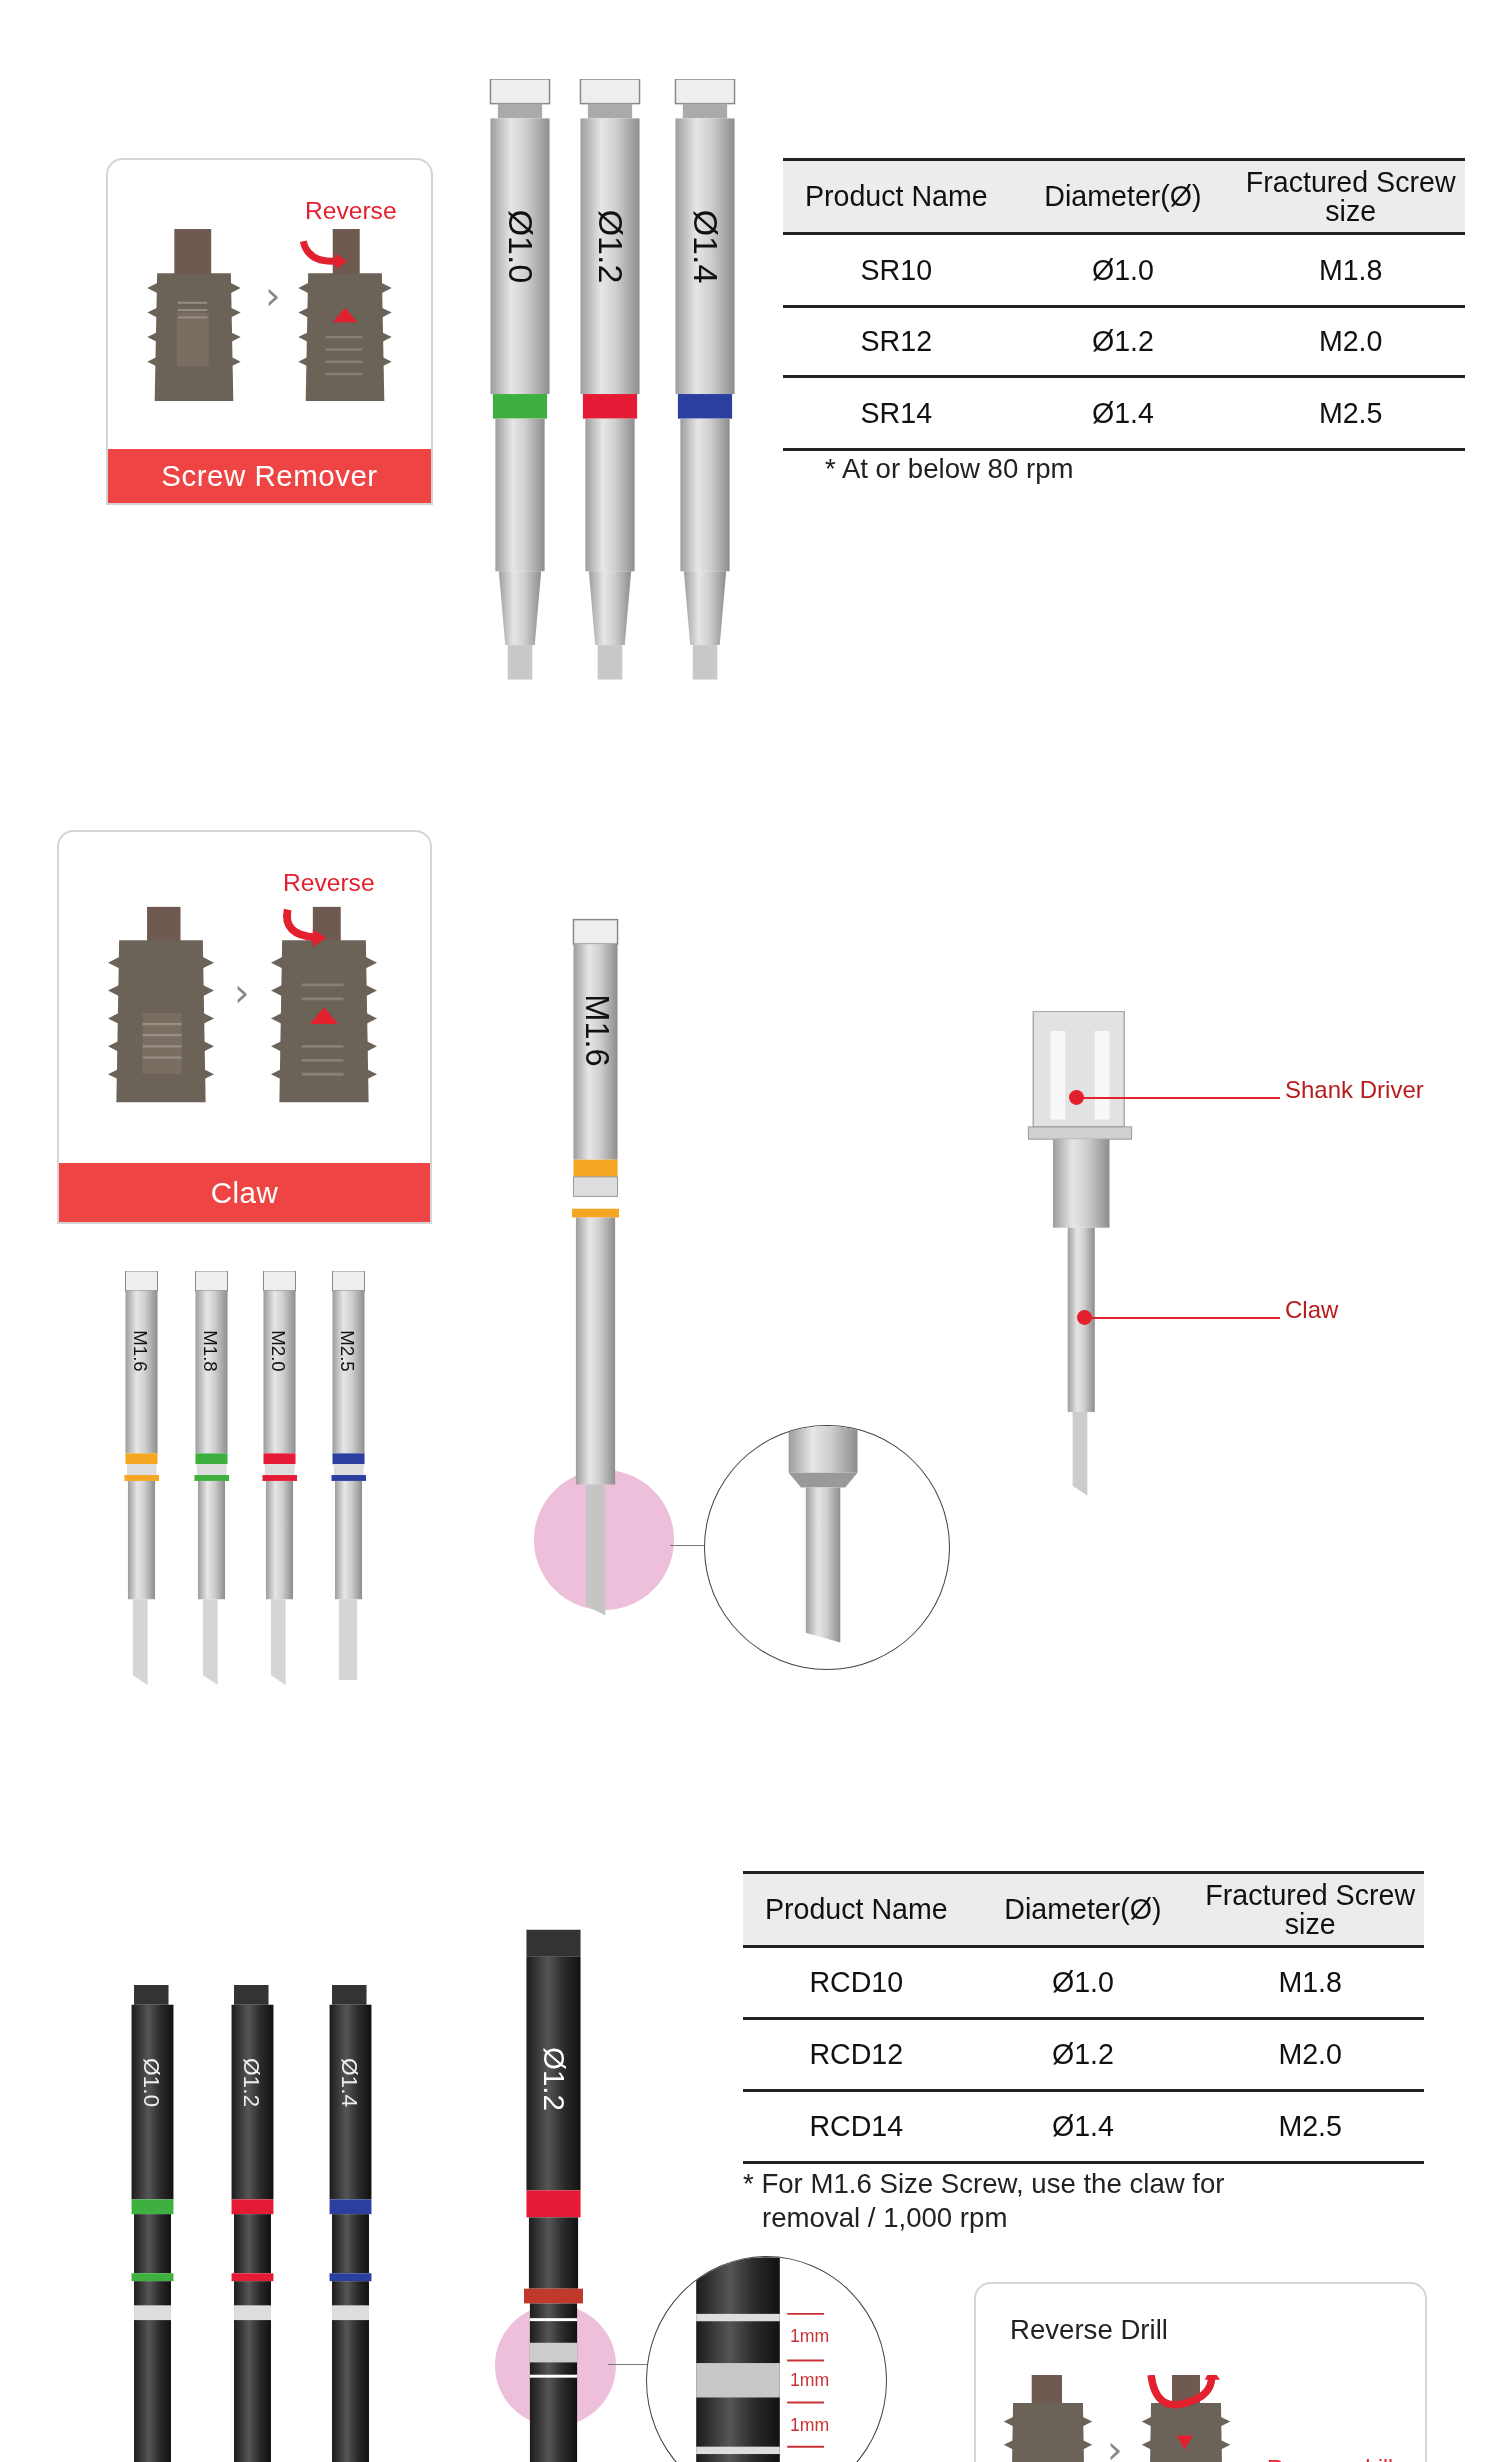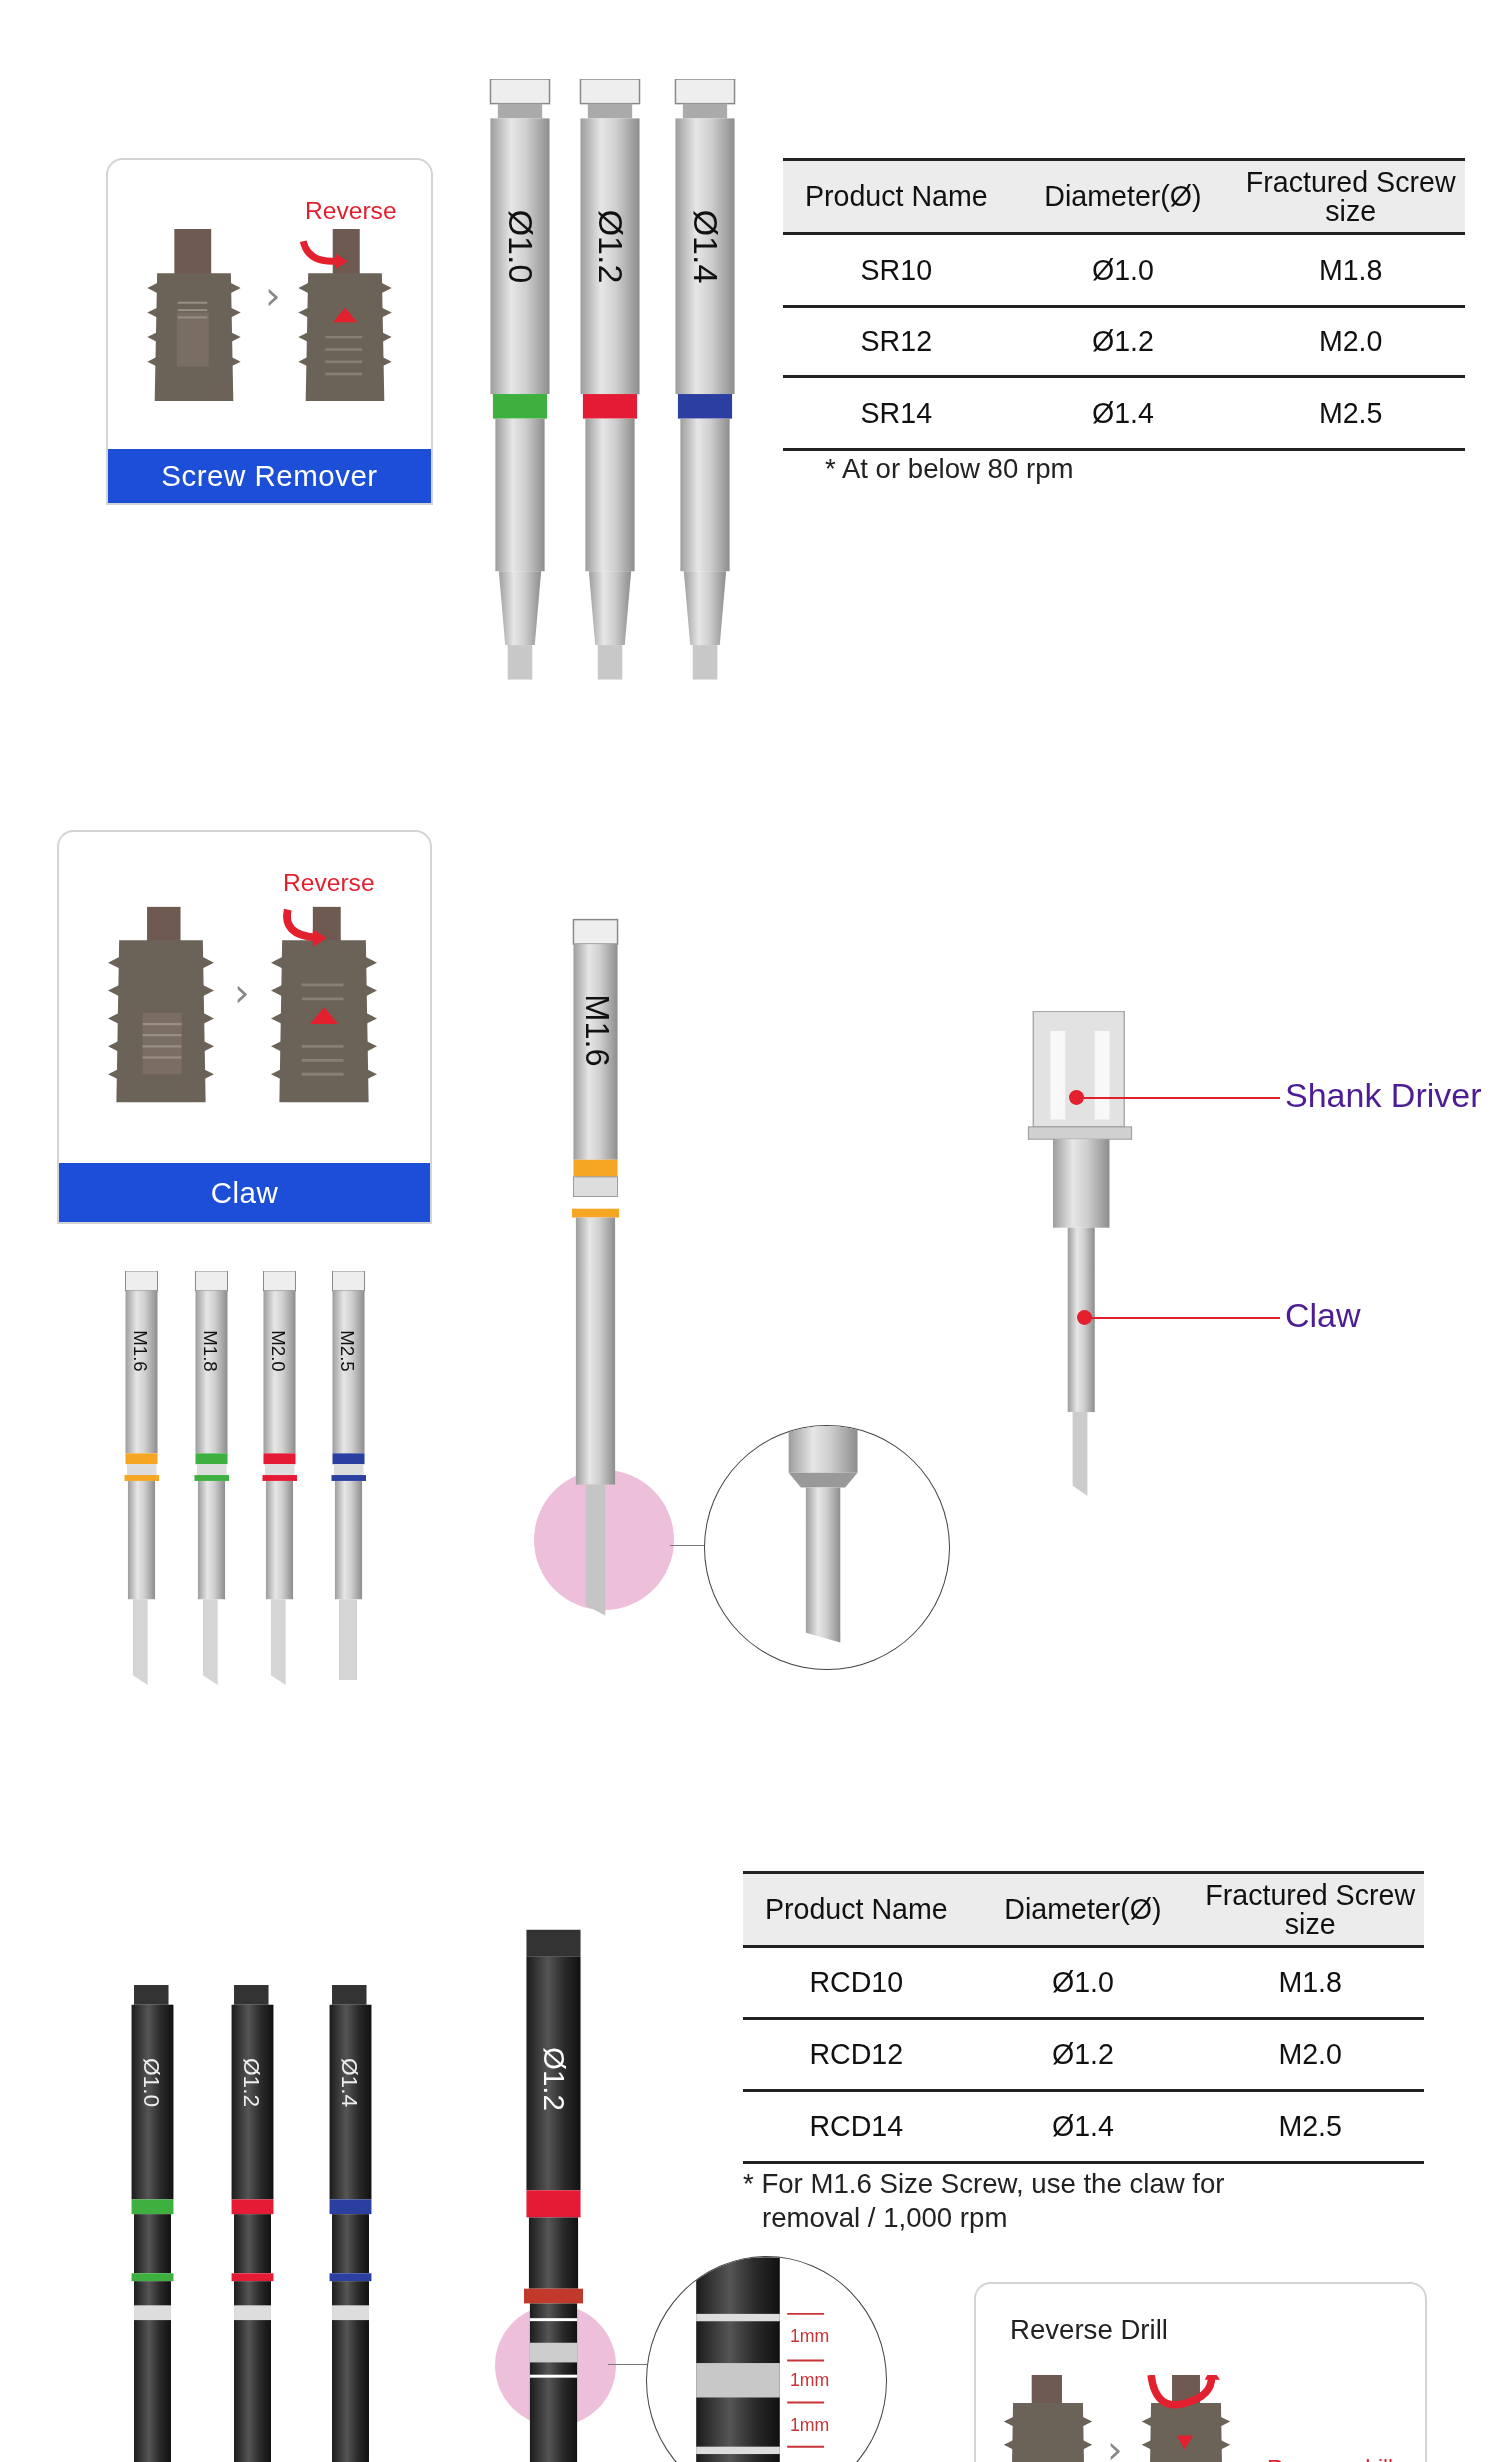--- a/index.html
+++ b/index.html
@@ -1,33 +1,33 @@
 <!DOCTYPE html>
 <html style="font-size:7.9px"><head>
 <meta charset="utf-8">
 <style>
   html,body{margin:0;padding:0;background:#fff;}
   body{width:1497px;height:2711px;position:relative;overflow:hidden;font-family:"Liberation Sans",sans-serif;color:#111;}
   .abs{position:absolute;}
   
   .card{position:absolute;background:#fff;border:2px solid #d4d4d4;border-radius:16.7px 16.7px 0 0;box-sizing:border-box;overflow:hidden;}
-  .card .footer{position:absolute;left:0;right:0;bottom:0;background:#1d4ed8;color:#fff;text-align:center;font-size:29.5px;letter-spacing:0.5px;}
+  .card .footer{position:absolute;left:0;right:0;bottom:0;background:#ef4444;color:#fff;text-align:center;font-size:29.5px;letter-spacing:0.5px;}
   .card .rev{position:absolute;color:#e3202e;font-size:24.6px;}
   .card .title{position:absolute;color:#222;font-size:27.6px;}
   .card .chev{position:absolute;color:#888;font-size:39px;font-family:"DejaVu Sans",sans-serif;}
   .implant{position:absolute;}
   
   .spec{position:absolute;border-collapse:collapse;font-size:28.6px;}
   .spec th{background:#ececec;font-weight:normal;border-top:3.9px solid #222;border-bottom:3.9px solid #222;line-height:1.0;padding:0;}
   .spec td{text-align:center;border-bottom:3px solid #222;padding:0;}
   .note{position:absolute;font-size:27.6px;color:#222;line-height:1.25;}
   
   .drv{position:absolute;}
   .vlabel{position:absolute;transform:rotate(90deg);transform-origin:center;white-space:nowrap;text-align:center;}
-  .callout{position:absolute;font-size:34px;color:#4c1d95;}
+  .callout{position:absolute;font-size:24px;color:#b91c1c;}
   .mm{position:absolute;color:#c93236;font-size:17.7px;}
 </style>
 </head>
 <body>
 
 <div class="card" style="left:106px;top:158px;width:327px;height:347px;">
   <span class="rev" style="left:197px;top:37px;">Reverse</span>
   <svg class="implant" style="left:39px;top:69px;" width="94" height="172" viewBox="0 0 190 350">
     <rect x="55" y="0" width="75" height="200" fill="#6e5a50"></rect>
     <path d="M20 90 L170 90 L175 350 L15 350 Z" fill="#6b6258"></path>

